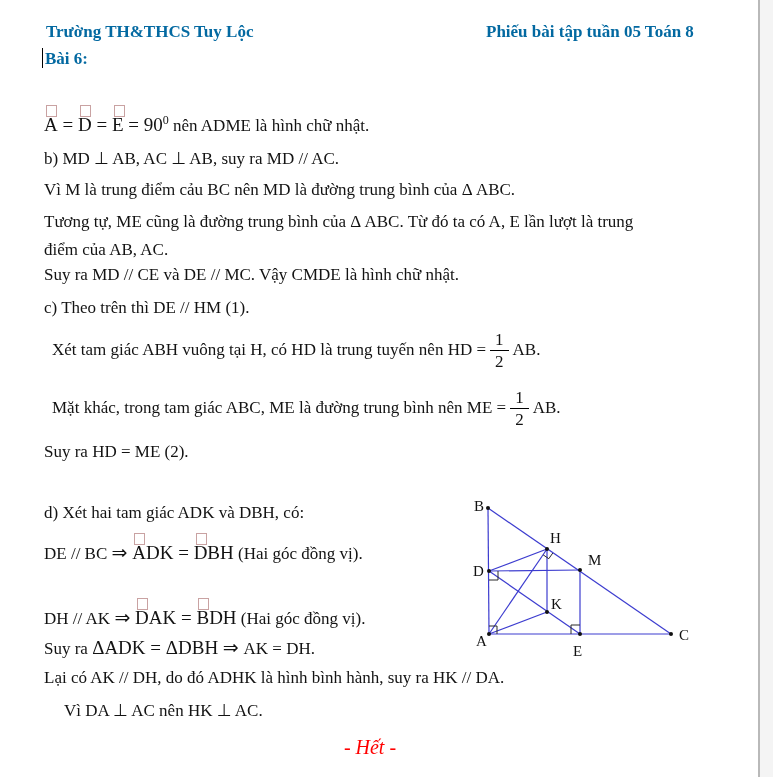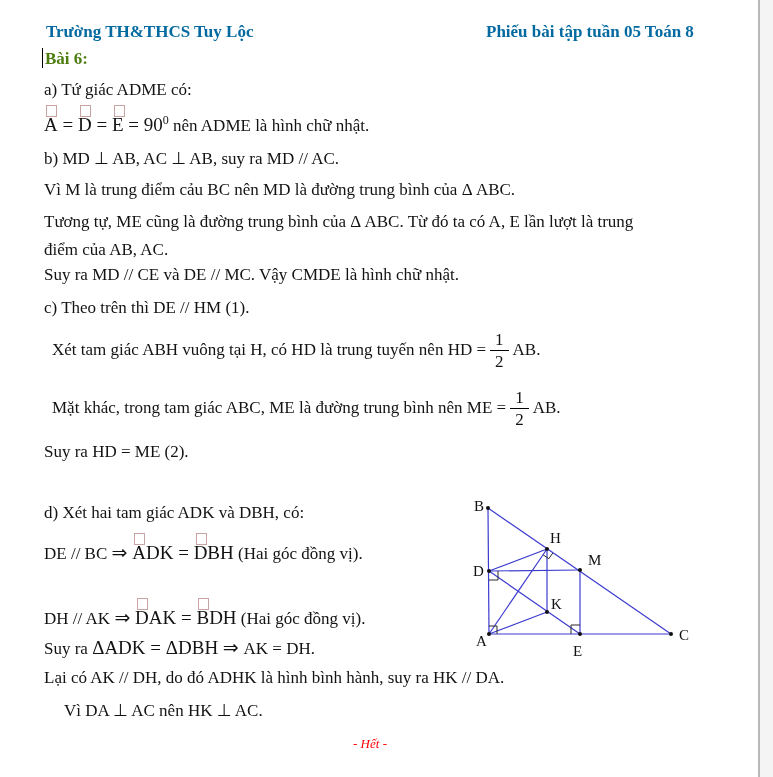--- a/index.html
+++ b/index.html
@@ -8,21 +8,21 @@
     overflow:hidden; font-family:"Liberation Serif", serif; color:#131313;
   }
   
   #page-edge-line { position:absolute; top:0; right:13px; width:2px; height:777px; background:#b9b9b9; }
   #page-edge-area { position:absolute; top:0; right:0; width:13px; height:777px; background:#f4f4f4; }
 
   .hdr { position:absolute; top:22px; font-weight:bold; font-size:17px; color:#0369a1; white-space:nowrap; }
   #hdr-left { left:46px; }
   #hdr-right { left:486px; }
 
-  #doc-title { position:absolute; top:49px; left:45px; font-weight:bold; font-size:17px; color:#4d7c0f; white-space:nowrap; }
+  #doc-title { position:absolute; top:49px; left:45px; font-weight:bold; font-size:17px; color:#0369a1; white-space:nowrap; }
   #text-cursor { position:absolute; top:48px; left:42px; width:1px; height:20px; background:#000; }
 
   .line { position:absolute; left:44px; white-space:nowrap; font-size:17px; }
   .indent { left:64px; }
 
   .math { font-family:"Liberation Serif", serif; font-size:19px; }
   .sup { font-size:12px; vertical-align:super; }
 
   
   .hat { position:relative; display:inline-block; }
@@ -31,40 +31,39 @@
     border:1px solid #c9a2a2; background:transparent;
   }
 
   .frac-line { display:flex; align-items:center;margin-left:8px; }
   .frac { display:inline-flex; flex-direction:column; align-items:center; vertical-align:middle;
           margin:0 4px; font-size:17px; line-height:1; font-family:"Liberation Serif", serif; }
   .frac .num { padding:0 5px 2px 5px; border-bottom:1px solid #000; }
   .frac .den { padding:2px 5px 0 5px; }
 
   #footer-het { position:absolute; top:736px; left:0; width:740px; text-align:center;
-                color:#FF0000; font-style:italic; font-size:13px; }
+                color:#FF0000; font-style:italic; font-size:20px; }
 
   #geo-diagram { position:absolute; left:460px; top:490px; }
   #geo-diagram text { font-family:"Liberation Serif", serif; font-size:15px; fill:#111; }
 </style>
 </head>
 <body>
 
 <div id="page">
 
   <div id="page-edge-area"></div>
   <div id="page-edge-line"></div>
 
   <div id="hdr-left" class="hdr">Trường TH&amp;THCS Tuy Lộc</div>
   <div id="hdr-right" class="hdr">Phiếu bài tập tuần 05 Toán 8</div>
 
   <div id="text-cursor"></div>
   <div id="doc-title">Bài 6:</div>
 
-  <div class="line" style="top:80px">a) Tứ giác ADME có:</div>
 
   <div class="line math" style="top:113px">
     <span class="hat">A</span><span> = </span><span class="hat">D</span><span> = </span><span class="hat">E</span><span> = 90</span><span class="sup">0</span><span style="font-size:17px"> nên ADME là hình chữ nhật.</span>
   </div>
 
   <div class="line" style="top:148px">b) MD ⊥ AB, AC ⊥ AB, suy ra MD // AC.</div>
   <div class="line" style="top:180px">Vì M là trung điểm cảu BC nên MD là đường trung bình của Δ ABC.</div>
   <div class="line" style="top:212px">Tương tự, ME cũng là đường trung bình của Δ ABC. Từ đó ta có A, E lần lượt là trung</div>
   <div class="line" style="top:240px">điểm của AB, AC.</div>
   <div class="line" style="top:265px">Suy ra MD // CE và DE // MC. Vậy CMDE là hình chữ nhật.</div>

